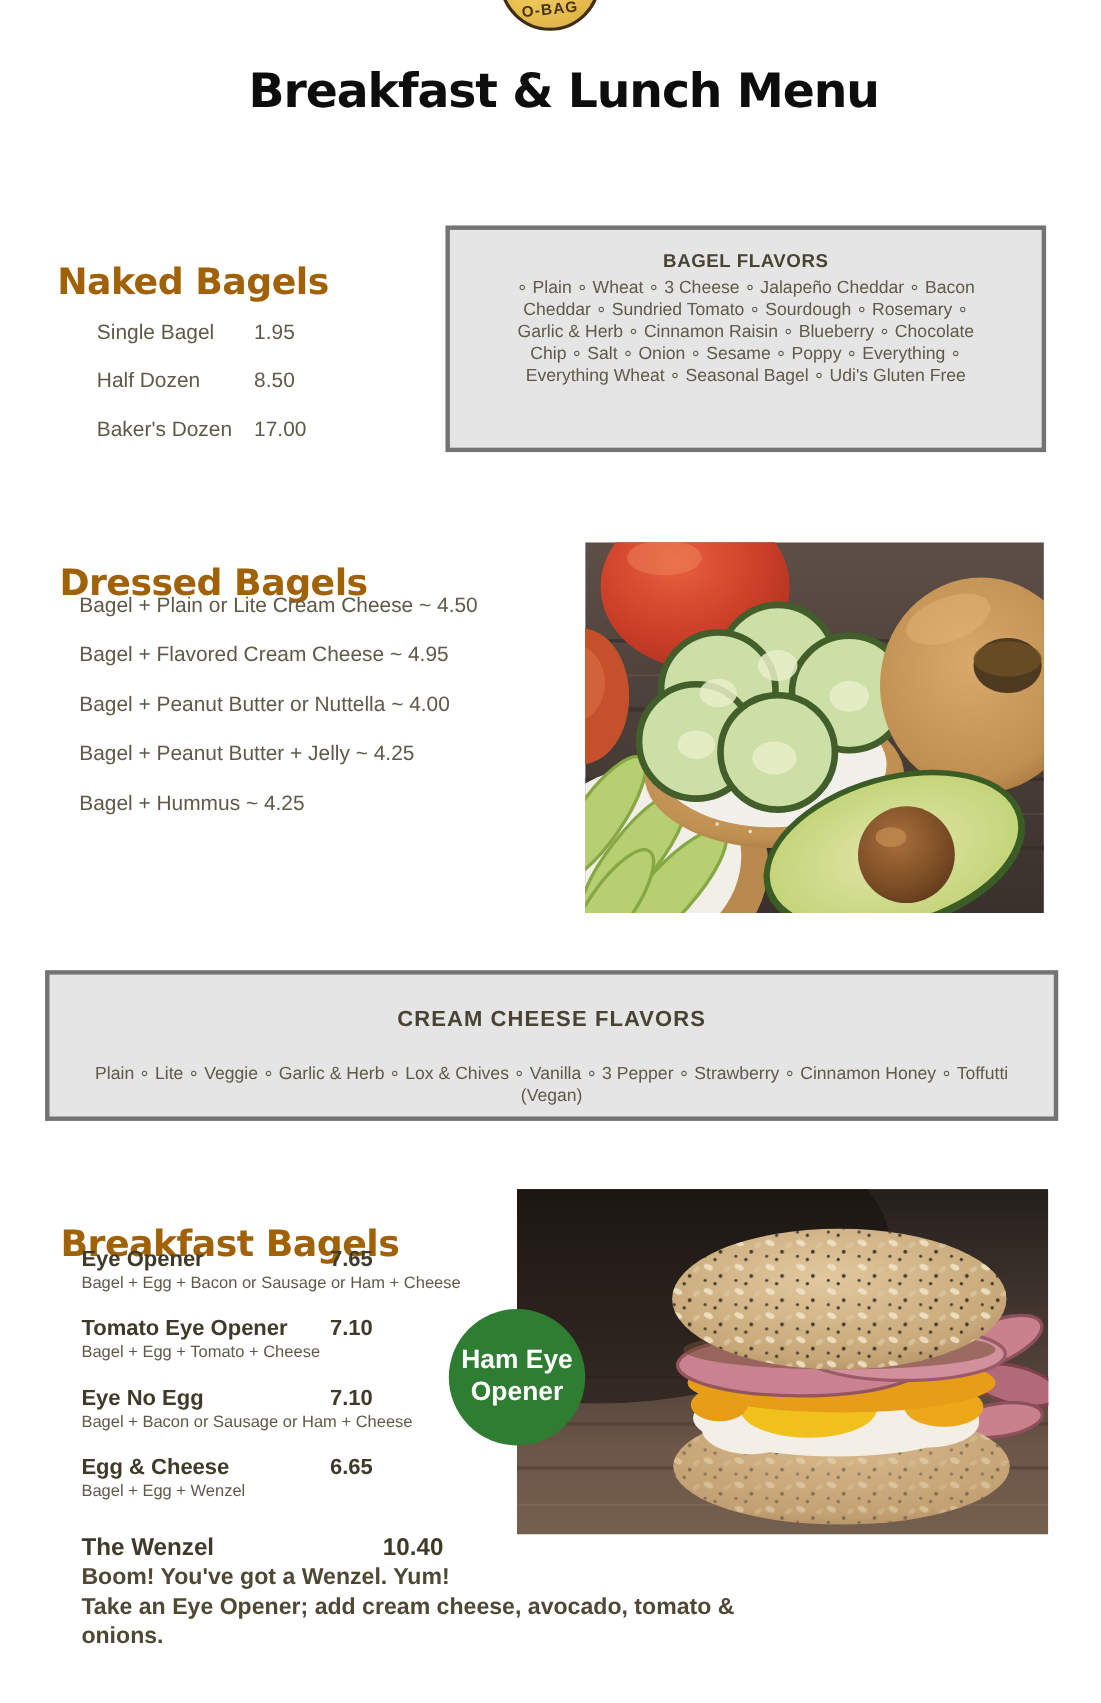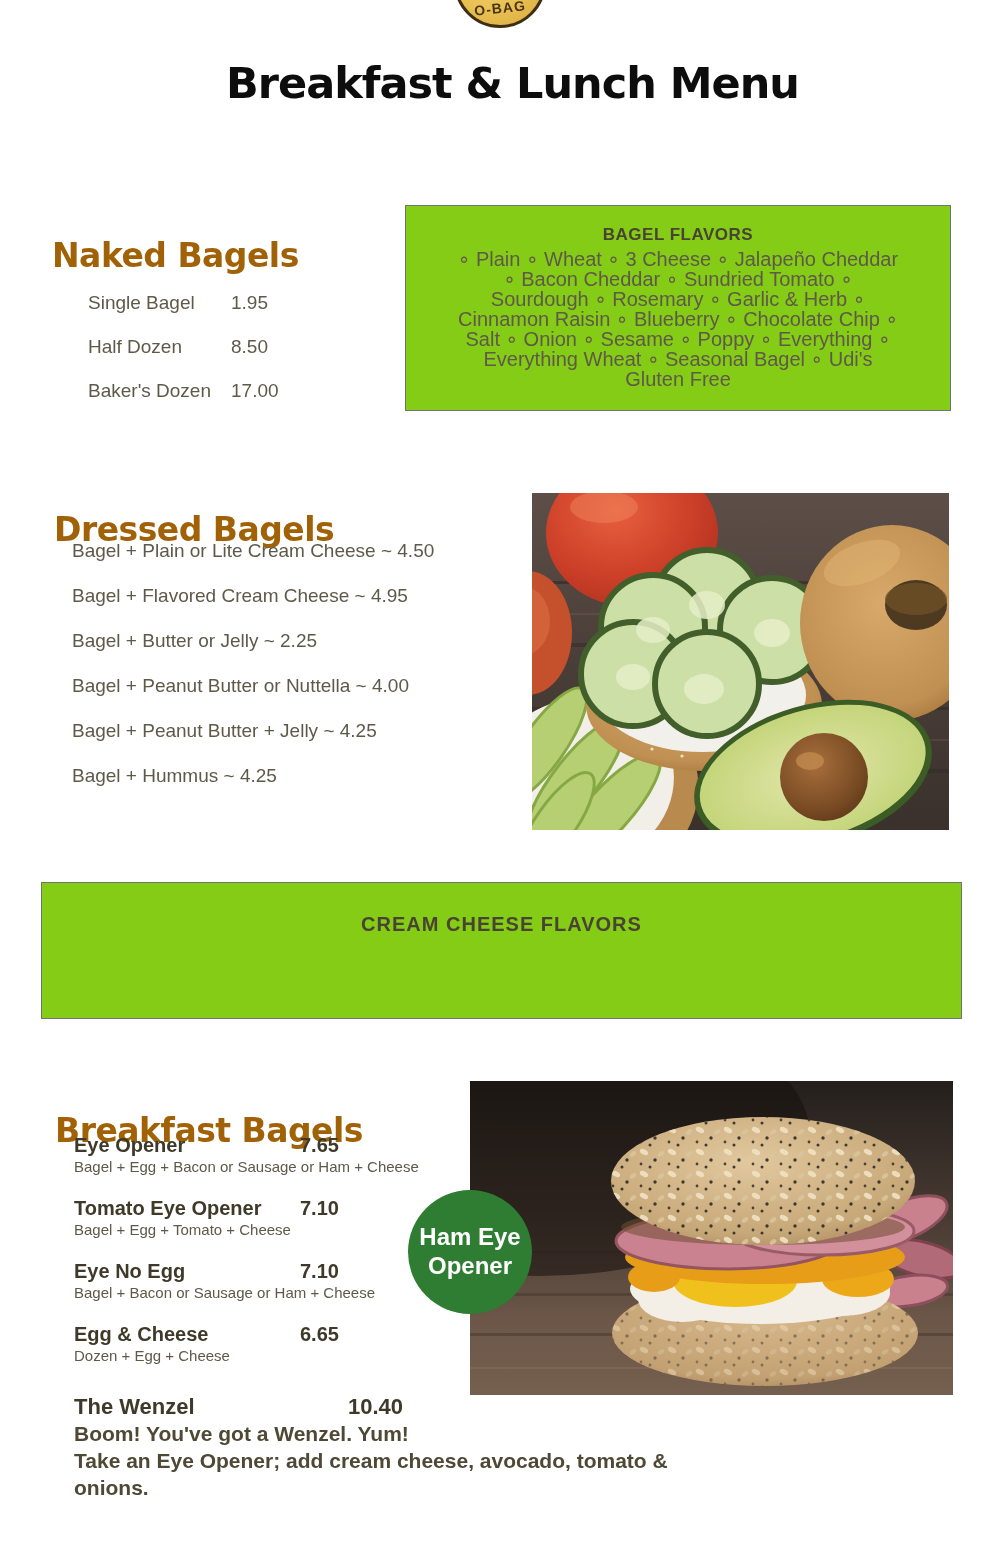--- a/index.html
+++ b/index.html
@@ -20,26 +20,26 @@
   .sec-heading{position:absolute;font-family:"DejaVu Sans",sans-serif;font-weight:800;
         font-size:33px;line-height:38px;color:#a16207;letter-spacing:-0.5px;}
 
   
   .naked-list{position:absolute;left:72px;top:276px;list-style:none;margin:16px;padding:0;}
   .naked-list li{display:flex;line-height:22px;margin-bottom:22px;font-size:19px;color:#5e5949;}
   .naked-list .nm{width:143px;}
   .naked-list .pr{white-space:nowrap;}
 
   
-  .green-box{position:absolute;box-sizing:border-box;border:1px solid #737373;background:#84cc16;text-align:center;}
+  .green-box{position:absolute;box-sizing:border-box;border:4px solid #737373;background:#e5e5e5;text-align:center;}
   .box-flavors{left:405px;top:205px;width:546px;height:206px;padding:18px 50px 0 50px;}
   .box-cream{left:41px;top:882px;width:921px;height:137px;padding:29px 24px 0 24px;}
   .box-title{font-size:17px;font-weight:700;color:#494334;letter-spacing:0.5px;line-height:22px;}
   .box-cream .box-title{font-size:20px;letter-spacing:1px;line-height:24px;}
-  .box-body{margin-top:3px;font-size:20px;color:#5f5949;line-height:20px;}
+  .box-body{margin-top:3px;font-size:16px;color:#5f5949;line-height:20px;}
   .box-cream .box-body{margin-top:28px;}
 
   
   .dressed-list{position:absolute;left:72px;top:540px;list-style:none;margin:0;padding:0;}
   .dressed-list li{line-height:22px;margin-bottom:23px;font-size:19px;color:#5e5949;}
 
   
   .photo{position:absolute;display:block;}
   .photo-dressed{left:532px;top:493px;width:417px;height:337px;}
   .photo-breakfast{left:470px;top:1081px;width:483px;height:314px;}
@@ -91,21 +91,20 @@
 
   <div class="green-box box-flavors">
     <div class="box-title">BAGEL FLAVORS</div>
     <div class="box-body">∘ Plain ∘ Wheat ∘ 3 Cheese ∘ Jalapeño Cheddar ∘ Bacon Cheddar ∘ Sundried Tomato ∘ Sourdough ∘ Rosemary ∘ Garlic &amp; Herb ∘ Cinnamon Raisin ∘ Blueberry ∘ Chocolate Chip ∘ Salt ∘ Onion ∘ Sesame ∘ Poppy ∘ Everything ∘ Everything Wheat ∘ Seasonal Bagel ∘ Udi's Gluten Free</div>
   </div>
 
   <h2 class="sec-heading" style="left:54px;top:484px;">Dressed Bagels</h2>
   <ul class="dressed-list">
     <li>Bagel + Plain or Lite Cream Cheese ~ 4.50</li>
     <li>Bagel + Flavored Cream Cheese ~ 4.95</li>
-    <li>Bagel + Butter or Jelly ~ 2.25</li>
     <li>Bagel + Peanut Butter or Nuttella ~ 4.00</li>
     <li>Bagel + Peanut Butter + Jelly ~ 4.25</li>
     <li>Bagel + Hummus ~ 4.25</li>
   </ul>
 
   <svg class="photo photo-dressed" viewBox="0 0 417 337" aria-hidden="true">
     <defs>
       <linearGradient id="wood1" x1="0" y1="0" x2="0" y2="1">
         <stop offset="0" stop-color="#5d4f48"></stop>
           <stop offset="0.5" stop-color="#4a3e38"></stop>
@@ -190,20 +189,21 @@
     <g transform="rotate(-16 281 282)">
       <ellipse cx="281" cy="282" rx="122" ry="70" fill="#3c5c26"></ellipse>
       <ellipse cx="281" cy="281" rx="116" ry="64" fill="url(#avoc)"></ellipse>
     </g>
     <circle cx="292" cy="284" r="44" fill="url(#pit)"></circle>
     <ellipse cx="278" cy="268" rx="14" ry="9" fill="#c08a4e" opacity="0.8"></ellipse>
   </svg>
 
   <div class="green-box box-cream">
     <div class="box-title">CREAM CHEESE FLAVORS</div>
+    <div class="box-body">Plain ∘ Lite ∘ Veggie ∘ Garlic &amp; Herb ∘ Lox &amp; Chives ∘ Vanilla ∘ 3 Pepper ∘ Strawberry ∘ Cinnamon Honey ∘ Toffutti (Vegan)</div>
   </div>
 
   <h2 class="sec-heading" style="left:55px;top:1085px;">Breakfast Bagels</h2>
 
   <div class="bk-items">
     <div class="bk-item">
       <div class="bk-name-row">
         <span class="bk-name">Eye Opener</span>
         <span>7.65</span>
       </div>
@@ -221,21 +221,21 @@
         <span class="bk-name">Eye No Egg</span>
         <span>7.10</span>
       </div>
       <div class="bk-desc">Bagel + Bacon or Sausage or Ham + Cheese</div>
     </div>
     <div class="bk-item">
       <div class="bk-name-row">
         <span class="bk-name">Egg &amp; Cheese</span>
         <span>6.65</span>
       </div>
-      <div class="bk-desc">Dozen + Egg + Cheese</div>
+      <div class="bk-desc">Bagel + Egg + Wenzel</div>
     </div>
   </div>
 
   <svg class="photo photo-breakfast" viewBox="0 0 483 314" aria-hidden="true">
     <defs>
       <linearGradient id="wood2" x1="0" y1="0" x2="0" y2="1">
         <stop offset="0" stop-color="#241f1c"></stop>
           <stop offset="0.45" stop-color="#4a3c34"></stop>
         <stop offset="0.75" stop-color="#6b5648"></stop>
           <stop offset="1" stop-color="#75604f"></stop>

